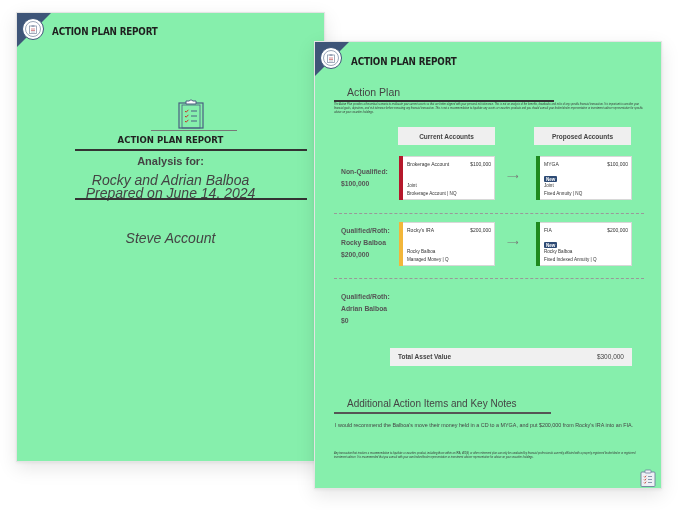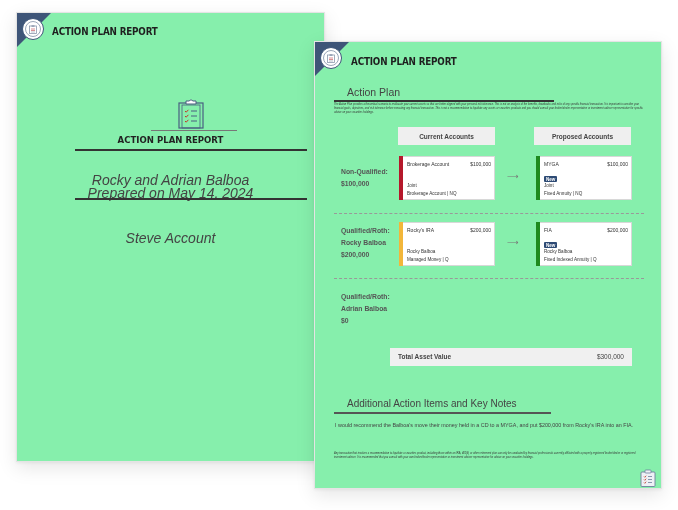--- a/index.html
+++ b/index.html
@@ -115,22 +115,23 @@
     <path d="M8 12 l1.2 1.2 l2.2 -2.4" fill="none" stroke="#c0392b" stroke-width="1"></path>
     <path d="M8 17 l1.2 1.2 l2.2 -2.4" fill="none" stroke="#c0392b" stroke-width="1"></path>
     <path d="M8 22 l1.2 1.2 l2.2 -2.4" fill="none" stroke="#c0392b" stroke-width="1"></path>
     <line x1="14" y1="12" x2="20" y2="12" stroke="#4a5e80" stroke-width="1"></line>
     <line x1="14" y1="17" x2="20" y2="17" stroke="#4a5e80" stroke-width="1"></line>
     <line x1="14" y1="22" x2="20" y2="22" stroke="#4a5e80" stroke-width="1"></line>
   </svg>
   <div class="cover-rule-thin"></div>
   <div class="cover-title">ACTION PLAN REPORT</div>
   <div class="rule" style="top:136px"></div>
+  <div class="cover-label" style="top:142px">Analysis for:</div>
   <div class="cover-italic" style="top:159px">Rocky and Adrian Balboa</div>
-  <div class="cover-italic" style="top:172px">Prepared on May 14, 2024</div>
+  <div class="cover-italic" style="top:172px">Prepared on June 14, 2024</div>
   <div class="rule" style="top:185px"></div>
   <div class="cover-italic" style="top:217px">Steve Account</div>
 </div>
 
 <div class="page" id="page2">
   <div class="corner"></div>
   <div class="corner-badge">
     <div class="inner">
       <svg width="8" height="9" viewBox="0 0 8 9">
           <rect x="0.5" y="1" width="7" height="7.5" fill="none" stroke="#8c98ad" stroke-width="0.8"></rect>

